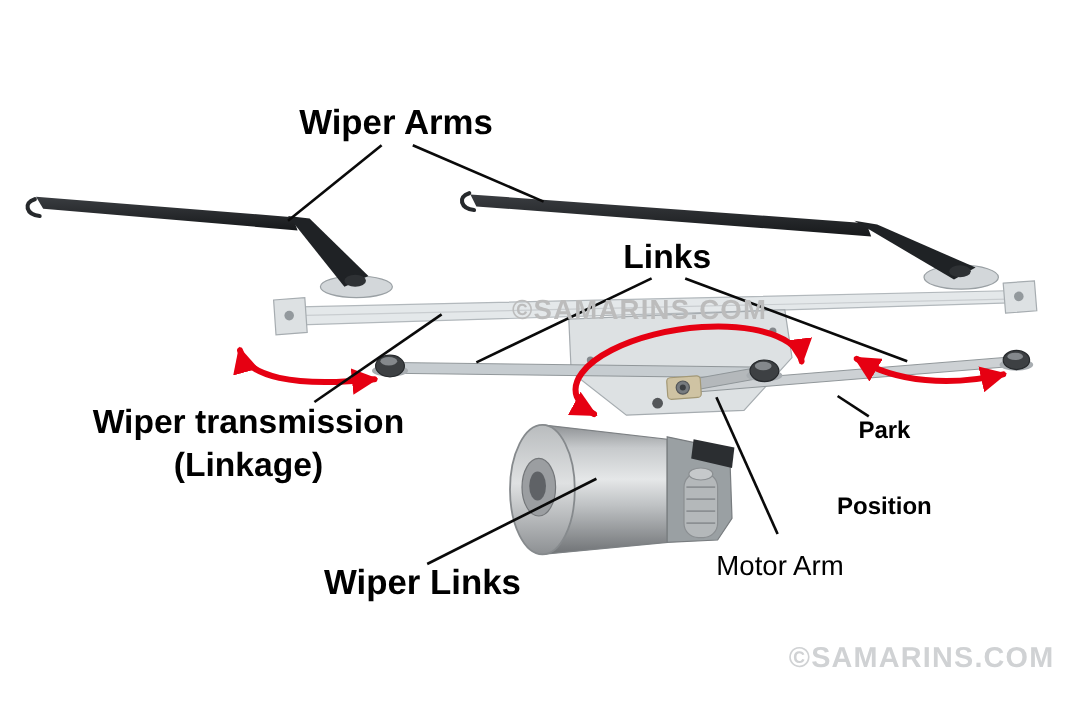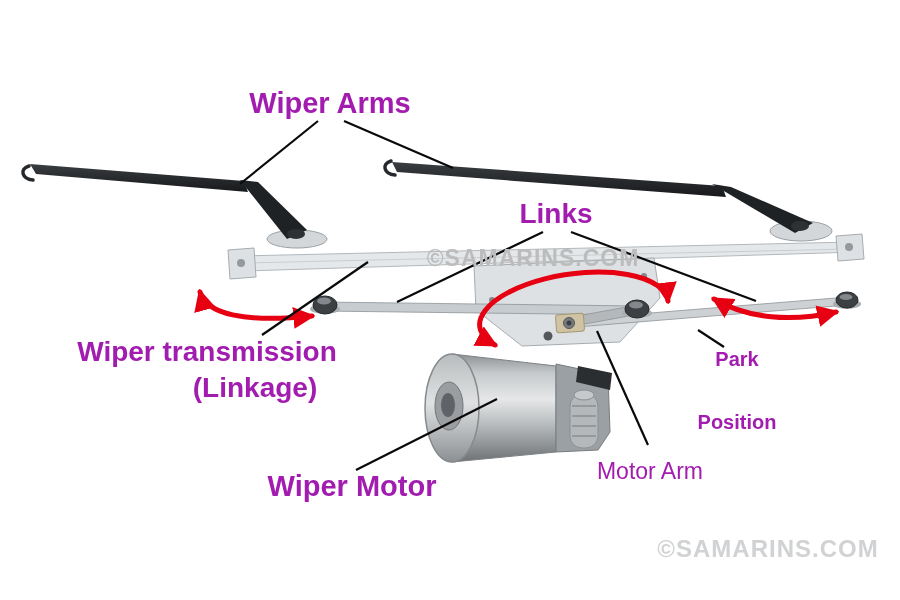--- a/index.html
+++ b/index.html
@@ -2,27 +2,27 @@
 <html><head>
 <meta charset="utf-8">
 <style>
   html,body{margin:0;padding:0;background:#ffffff;}
   .stage{
     position:relative;width:900px;height:600px;background:#ffffff;
     overflow:hidden;font-family:"Liberation Sans",sans-serif;
   }
   .stage svg{position:absolute;left:0;top:0;}
   .label{
-    position:absolute;color:#a21caf;font-weight:700;white-space:nowrap;
+    position:absolute;color:#000000;font-weight:700;white-space:nowrap;
     transform:translateX(-50%);line-height:1.05;
   }
   .lbl-wiper-arms{left:330px;top:88px;font-size:29px;}
   .lbl-links{left:556px;top:199px;font-size:28px;}
   .lbl-transmission{left:207px;top:337px;font-size:28px;}
-  .lbl-linkage{left:207px;top:373px;font-size:28px;margin-left:48px;}
+  .lbl-linkage{left:207px;top:373px;font-size:28px;}
   .lbl-park{left:737px;top:349px;font-size:20px;}
   .lbl-position{left:737px;top:373px;font-size:20px;margin-top:39px;}
   .lbl-wiper-motor{left:352px;top:471px;font-size:29px;}
   .lbl-motor-arm{left:650px;top:447px;font-size:23px;font-weight:400;margin-top:12px;}
   .wm{position:absolute;font-weight:700;letter-spacing:1px;transform:translateX(-50%);text-align:right;}
   .wm-center{left:533px;top:245px;font-size:23px;color:#bcbcbc;}
   .wm-bottom{left:768px;top:535px;font-size:24px;color:#d0d2d4;}
 </style>
 </head>
 <body>
@@ -145,19 +145,19 @@
       <path d="M 648 445 L 597 331"></path>
     </g>
   </svg>
 
   <div class="label lbl-wiper-arms">Wiper Arms</div>
   <div class="label lbl-links">Links</div>
   <div class="label lbl-transmission">Wiper transmission</div>
   <div class="label lbl-linkage">(Linkage)</div>
   <div class="label lbl-park">Park</div>
   <div class="label lbl-position">Position</div>
-  <div class="label lbl-wiper-motor">Wiper Motor</div>
+  <div class="label lbl-wiper-motor">Wiper Links</div>
   <div class="label lbl-motor-arm">Motor Arm</div>
 
   <div class="wm wm-center">©SAMARINS.COM</div>
   <div class="wm wm-bottom">©SAMARINS.COM</div>
 
 </div>
 
 </body></html>

